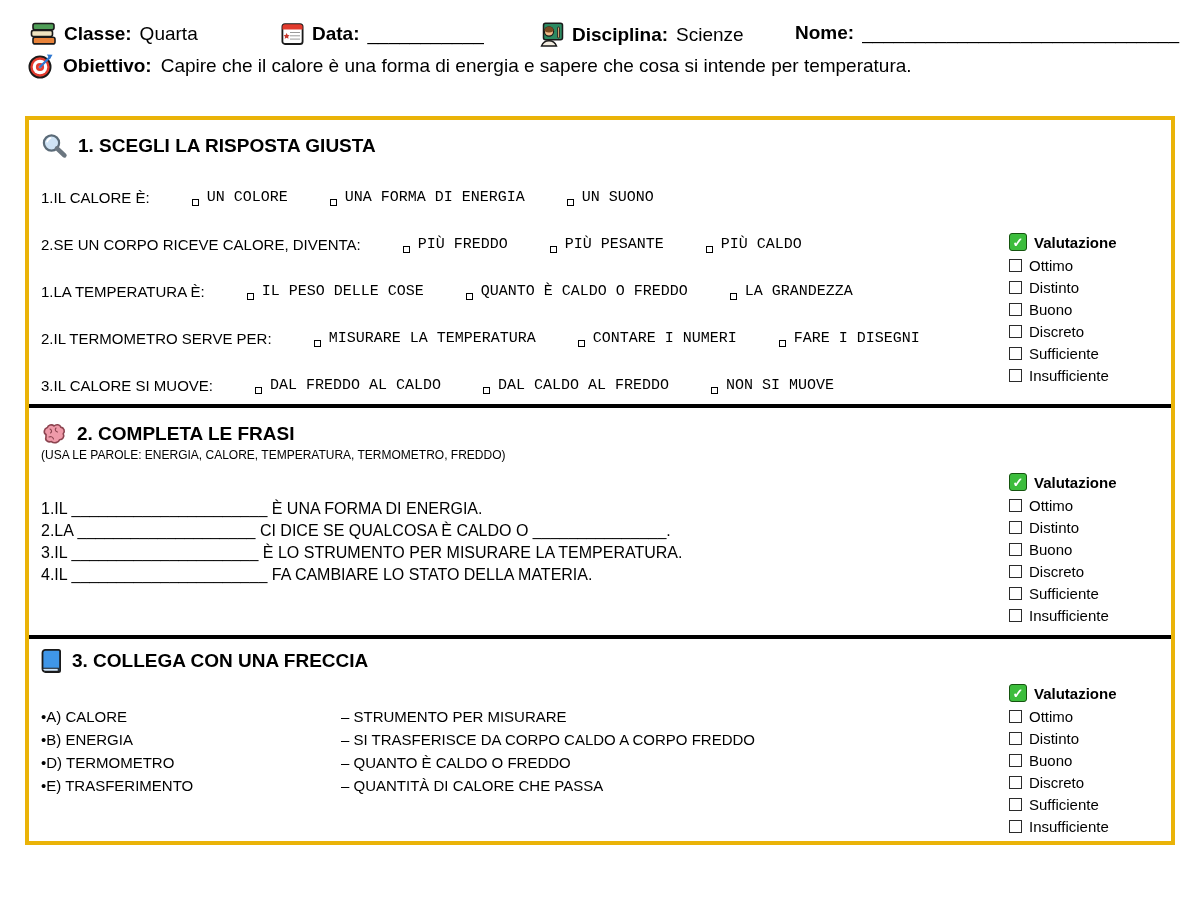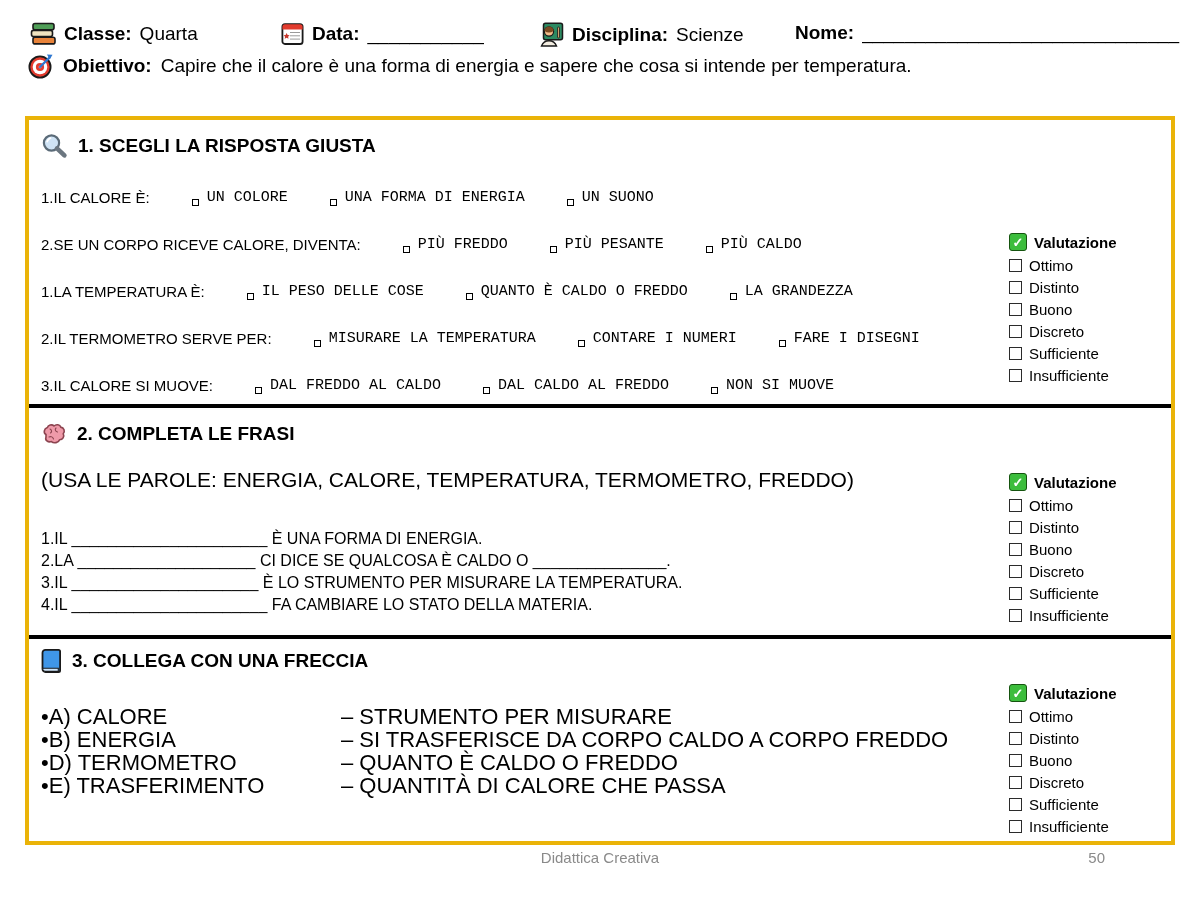--- a/index.html
+++ b/index.html
@@ -39,26 +39,26 @@
   .q-list { margin-top:27px; }
   .q-row { display:flex; align-items:center; font-size:15px; height:20px; margin-bottom:27px; white-space:nowrap; }
   .q-label { margin-right:42px; }
   .opt { display:flex; align-items:flex-end; margin-right:42px;font-family:Liberation Mono, monospace; }
   .opt:last-child { margin-right:0; }
   .sq {
     display:inline-block; width:7px; height:7px;
     border:1.5px solid #000; background:#fff; margin-right:8px; flex:none;
   }
   
-  .sub-line { font-size:21px; margin-top:20px; white-space:nowrap; }
+  .sub-line { font-size:12px; margin-top:0; white-space:nowrap; }
   .fill-list { margin-top:36px; }
   .fill-row { font-size:16px; line-height:22px; height:22px; white-space:nowrap; }
   
   .pair-list { margin-top:30px; }
-  .pair-row { display:flex; font-size:22px; line-height:23px; height:23px; white-space:nowrap; }
+  .pair-row { display:flex; font-size:15px; line-height:23px; height:23px; white-space:nowrap; }
   .pair-term { width:300px; flex:none; }
   
   .val { position:absolute; right:10px; width:152px; }
   .val-s1 { top:110px; }
   .val-s2 { top:62px; }
   .val-s3 { top:42px; }
   .val-title-row { display:flex; align-items:center; gap:7px; height:24px; }
   .val-check {
     width:18px; height:18px; flex:none;
     background:#3cbd3c; border:1.6px solid #15540f; border-radius:3px;
@@ -380,18 +380,14 @@
             <span>Sufficiente</span>
           </div>
         <div class="val-opt">
             <span class="val-box"></span>
             <span>Insufficiente</span>
           </div>
       </div>
     </div>
   </div>
 
-  <div class="ftr">
-    <span class="ftr-center">Didattica Creativa</span>
-    <span class="ftr-page">50</span>
-  </div>
 
 </div>
 
 </body></html>

